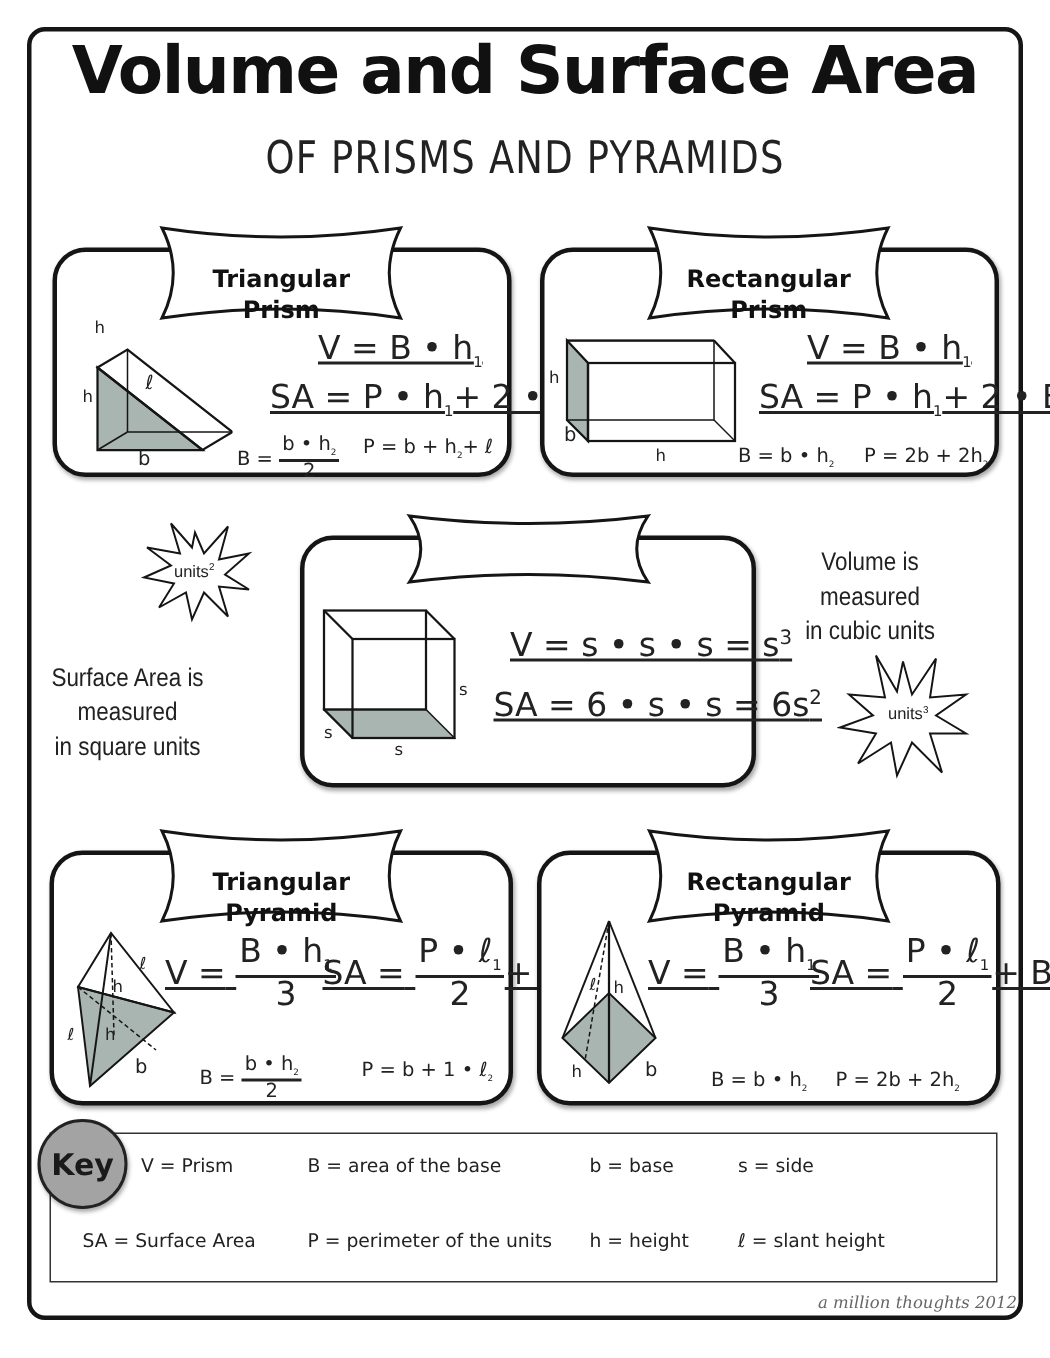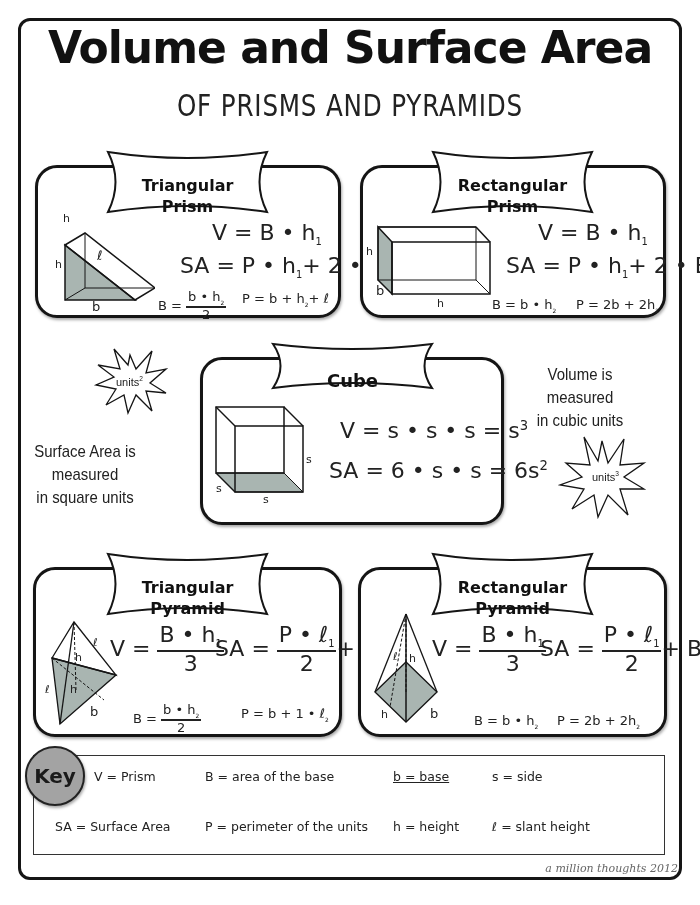--- a/index.html
+++ b/index.html
@@ -5,21 +5,21 @@
   html,body{margin:0;padding:0;background:#fff;}
   body{width:700px;height:905px;position:relative;overflow:hidden;font-family:"Liberation Sans",sans-serif;color:#1a1a1a;}
   .page{position:absolute;left:18px;top:18px;width:664px;height:862px;border:3px solid #151515;border-radius:12px;box-sizing:border-box;}
   .title{position:absolute;left:0;top:22px;width:700px;text-align:center;font-family:"DejaVu Sans",sans-serif;font-weight:bold;font-size:44px;letter-spacing:-1px;color:#111;}
   .subtitle{position:absolute;left:0;top:88px;width:700px;text-align:center;font-family:"DejaVu Sans",sans-serif;font-size:30px;font-weight:normal;letter-spacing:1px;color:#222;transform:scaleX(0.82);}
   .card{position:absolute;border:3px solid #151515;border-radius:22px;box-sizing:border-box;background:#fff;box-shadow:1px 2px 3px rgba(0,0,0,0.35);}
   .banner{position:absolute;}
   .banner svg{position:absolute;left:0;top:0;}
   .banner .btxt{position:absolute;left:0;width:100%;text-align:center;font-family:"DejaVu Sans",sans-serif;font-weight:bold;font-size:16px;line-height:20px;color:#111;margin-top:16px;}
   .f{position:absolute;font-family:"DejaVu Sans",sans-serif;color:#222;white-space:nowrap;}
-  .big{font-size:22px;}
+  .big{font-size:22px;text-decoration:underline;}
   .small{font-size:13px;}
   .lbl{position:absolute;font-size:11px;color:#222;font-family:"DejaVu Sans",sans-serif;}
   .note{position:absolute;font-family:"Liberation Sans",sans-serif;font-size:17px;text-align:center;line-height:23px;color:#222;transform:scaleX(0.88);}
   .star{position:absolute;}
   .star .st{position:absolute;font-size:11px;font-family:"Liberation Sans",sans-serif;color:#222;}
   .key{position:absolute;left:33px;top:755px;width:632px;height:100px;border:1.5px solid #333;box-sizing:border-box;}
   .keycircle{position:absolute;left:25px;top:746px;width:56px;height:56px;border:2px solid #222;border-radius:50%;background:#a3a3a3;box-shadow:1px 2px 3px rgba(0,0,0,0.35);text-align:center;line-height:56px;font-family:"DejaVu Sans",sans-serif;font-weight:bold;font-size:20px;}
   .kt{position:absolute;font-size:12.5px;font-family:"DejaVu Sans",sans-serif;color:#222;white-space:nowrap;}
   .sig{position:absolute;right:22px;top:862px;font-family:"DejaVu Serif",serif;font-style:italic;font-size:11px;color:#666;}
   .frac{display:inline-block;vertical-align:middle;text-align:center;}
@@ -82,21 +82,20 @@
 <div class="f big" style="left:538px;top:220px;"><span>V = B • h</span><sub>1</sub></div>
 <div class="f big" style="left:506px;top:253px;"><span>SA = P • h</span><sub>1</sub><span>+ 2 • B</span></div>
 <div class="f small" style="left:492px;top:297px;"><span>B = b • h</span><sub>2</sub></div>
 <div class="f small" style="left:576px;top:297px;"><span>P = 2b + 2h</span><sub>2</sub></div>
 
 <div class="card" style="left:200px;top:357px;width:304px;height:168px;"></div>
 <div class="banner" style="left:265px;top:340px;width:175px;height:52px;">
   <svg width="175" height="52">
       <path d="M8,4 Q87,14 167,4 Q152,26 167,48 Q87,38 8,48 Q23,26 8,4 Z" fill="#fff" stroke="#151515" stroke-width="2"></path>
     </svg>
-  <div class="btxt" style="top:15px;font-size:18px;">Cube</div>
 </div>
 <svg style="position:absolute;left:213px;top:405px;" width="92" height="90">
   <polygon points="3,68 22,87 90,87 71,68" fill="#a9b5b1" stroke="#151515" stroke-width="1"></polygon>
   <rect x="3" y="2" width="68" height="66" fill="none" stroke="#151515" stroke-width="1.5"></rect>
   <rect x="22" y="21" width="68" height="66" fill="none" stroke="#151515" stroke-width="1.5"></rect>
   <line x1="3" y1="2" x2="22" y2="21" stroke="#151515" stroke-width="1.5"></line>
   <line x1="71" y1="2" x2="90" y2="21" stroke="#151515" stroke-width="1.5"></line>
   <line x1="3" y1="68" x2="22" y2="87" stroke="#151515" stroke-width="1.5"></line>
 </svg>
 <span class="lbl" style="left:306px;top:453px;">s</span>
@@ -175,20 +174,20 @@
 <span class="lbl" style="left:430px;top:706px;font-size:13px;">b</span>
 <div class="f big" style="left:432px;top:623px;"><span>V =</span> <span class="frac"><span class="num"><span>B • h</span><sub>1</sub></span><span class="den">3</span></span></div>
 <div class="f big" style="left:540px;top:623px;"><span>SA =</span> <span class="frac"><span class="num"><span>P • ℓ</span><sub>1</sub></span><span class="den">2</span></span><span>+ B</span></div>
 <div class="f small" style="left:474px;top:713px;"><span>B = b • h</span><sub>2</sub></div>
 <div class="f small" style="left:557px;top:713px;"><span>P = 2b + 2h</span><sub>2</sub></div>
 
 <div class="key"></div>
 <div class="keycircle">Key</div>
 <span class="kt" style="left:94px;top:769px;">V = Prism</span>
 <span class="kt" style="left:205px;top:769px;">B = area of the base</span>
-<span class="kt" style="left:393px;top:769px;text-decoration:underline;">b = base</span>
+<span class="kt" style="left:393px;top:769px;">b = base</span>
 <span class="kt" style="left:492px;top:769px;">s = side</span>
 <span class="kt" style="left:55px;top:819px;">SA = Surface Area</span>
 <span class="kt" style="left:205px;top:819px;">P = perimeter of the units</span>
 <span class="kt" style="left:393px;top:819px;">h = height</span>
 <span class="kt" style="left:492px;top:819px;">ℓ = slant height</span>
 
 <div class="sig">a million thoughts 2012</div>
 
 </body></html>

